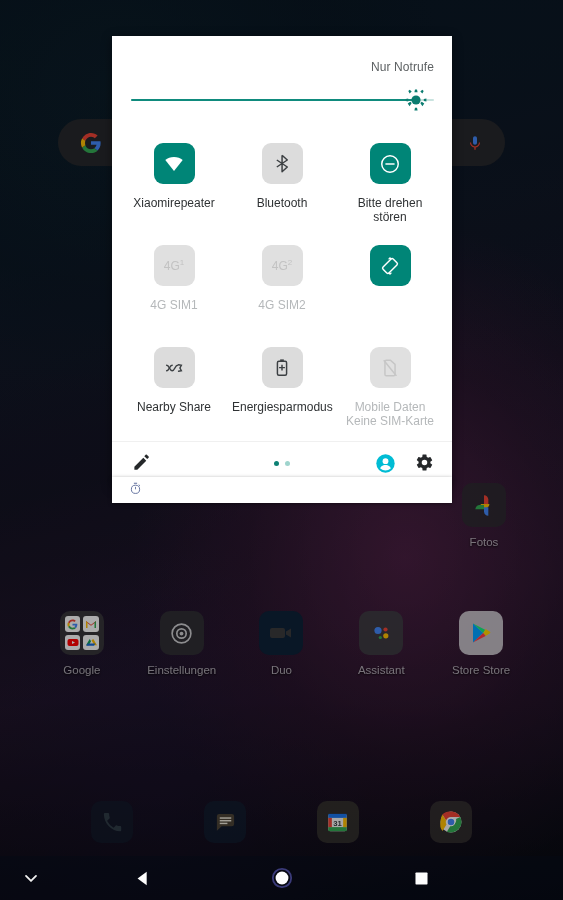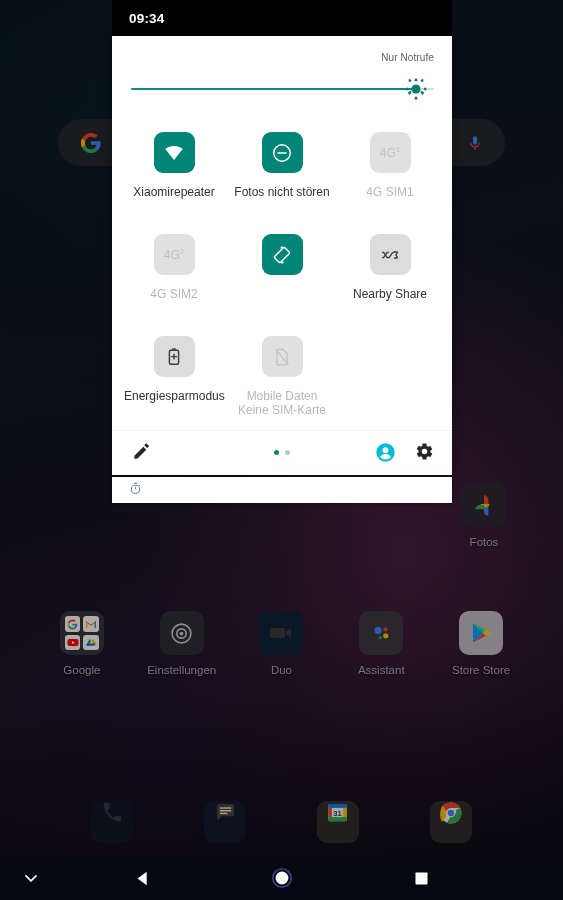--- a/index.html
+++ b/index.html
@@ -100,20 +100,21 @@
     display: flex;
     justify-content: space-around;
     padding: 0 56px;
     box-sizing: border-box;
   }
   .dock-tile {
     width: 42px;
     height: 42px;
     border-radius: 10px;
     display: flex;
+    align-items: center;
     justify-content: center;
     overflow: hidden;
   }
   .fotos-cell {
     position: absolute;
     left: 452px;
     top: 483px;
     width: 64px;
     display: flex;
     flex-direction: column;
@@ -145,22 +146,22 @@
     left: 112px;
     top: 36px;
     width: 340px;
     background: #ffffff;
     box-sizing: border-box;
     box-shadow: 0 2px 10px rgba(0,0,0,0.45);
   }
   .qs-carrier {
     text-align: right;
     color: #5d6163;
-    font-size: 10px;
-    padding: 16px 18px 0 0;
+    font-size: 12px;
+    padding: 24px 18px 0 0;
     letter-spacing: 0.1px;
   }
 
   
   .brightness {
     position: relative;
     height: 34px;
     margin: 9px 18px 0 19px;
   }
   .bright-track {
@@ -438,23 +439,20 @@
         <path fill="#FBBC04" d="M3.3 4.6l3.8 6c-.2.5-.3 1-.3 1.6 0 .9.2 1.7.7 2.4l-4 6.5A10.5 10.5 0 0 1 1.5 12c0-2.8 1-5.4 1.8-7.4z"></path>
         <path fill="#34A853" d="M21.2 7A10.5 10.5 0 0 1 12 22.5c-1.5 0-2.8-.3-4.1-.8l4.2-6.9c2 .1 4-1 4.8-3 .3-.8.4-1.9.1-2.8z"></path>
         <circle cx="12" cy="12" r="4.3" fill="#fff"></circle>
         <circle cx="12" cy="12" r="3.3" fill="#4285F4"></circle>
       </svg>
     </div>
   </div>
 
   <div class="scrim"></div>
 
-  <div class="statusbar">
-    <div class="status-clock">09:34</div>
-  </div>
 
   <div class="qs-panel">
 
     <div class="qs-carrier">Nur Notrufe</div>
 
     <div class="brightness">
       <div class="bright-track"></div>
       <div class="bright-fill" id="bright-fill" style="width: 94%;"></div>
       <div class="bright-thumb" id="bright-thumb" style="left: calc(94% - 12px);">
         <svg viewBox="0 0 24 24" width="24" height="24">
@@ -474,29 +472,37 @@
 
       <div class="qs-cell">
         <div class="qs-icon on">
           <svg viewBox="0 0 24 24" width="22" height="22">
               <path fill="#fff" d="M12 19.5l9.5-11.8C19 5.6 15.7 4.3 12 4.3S5 5.6 2.5 7.7z"></path>
             </svg>
         </div>
         <div class="qs-label">Xiaomirepeater</div>
       </div>
 
+      <div class="qs-cell">
+        <div class="qs-icon off">
+          <svg viewBox="0 0 24 24" width="21" height="21">
+              <path fill="none" stroke="#3c4043" stroke-width="1.7" stroke-linejoin="round" d="M11.5 2.5v19l6-5.5-12-8m0 8l12-8-6-5.5"></path>
+            </svg>
+        </div>
+        <div class="qs-label">Bluetooth</div>
+      </div>
 
       <div class="qs-cell">
         <div class="qs-icon on">
           <svg viewBox="0 0 24 24" width="22" height="22">
               <circle cx="12" cy="12" r="9" fill="none" stroke="#fff" stroke-width="1.6"></circle>
               <rect x="7" y="11.2" width="10" height="1.6" fill="#fff"></rect>
             </svg>
         </div>
-        <div class="qs-label">Fotos nicht stören</div>
+        <div class="qs-label">Bitte drehen stören</div>
       </div>
 
       <div class="qs-cell">
         <div class="qs-icon disabled">
           <span style="font-size:12px;color:#c2c2c2;font-weight:500;">
             <span>4G</span><sup style="font-size:8px;">1</sup>
           </span>
         </div>
         <div class="qs-label muted">4G SIM1</div>
       </div>

